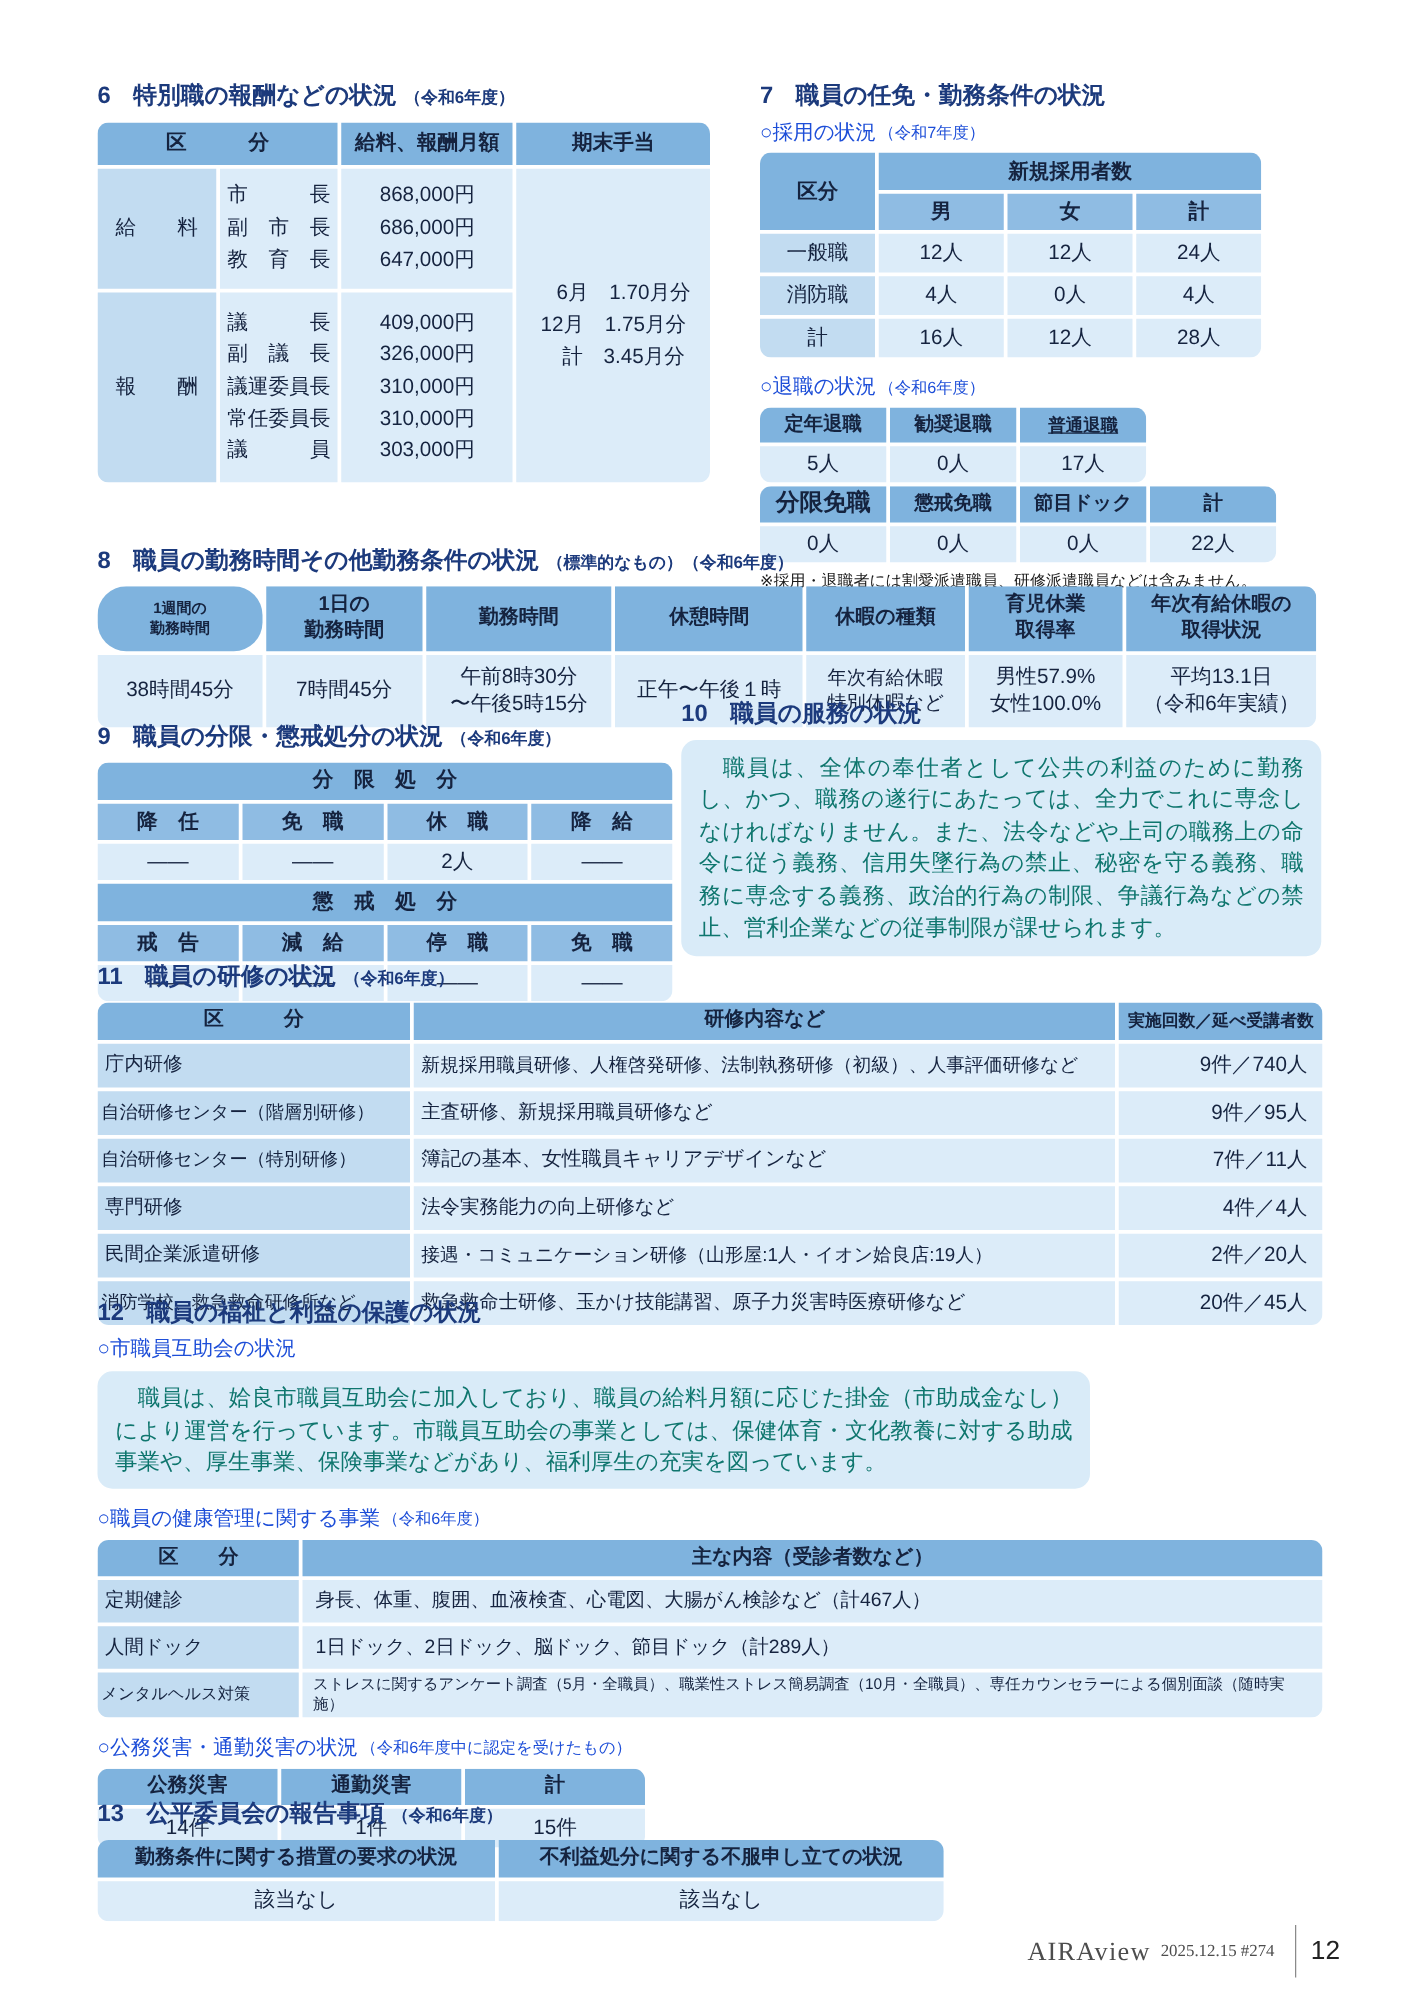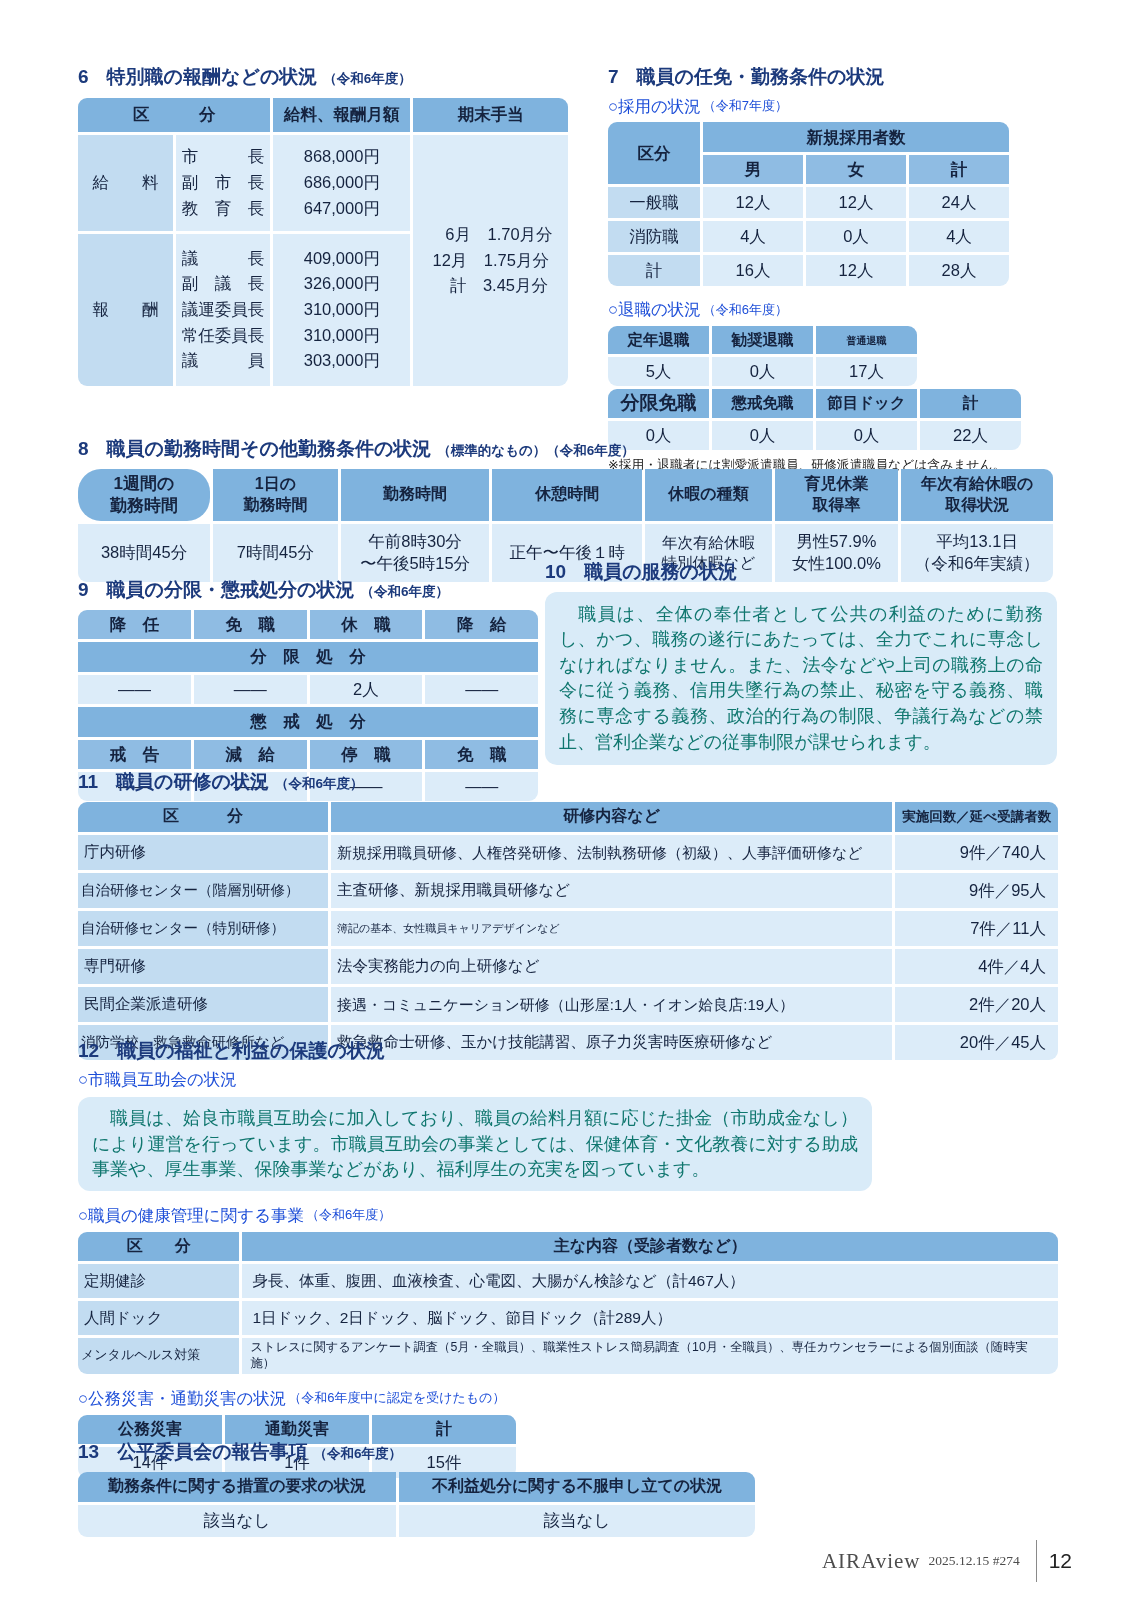--- a/index.html
+++ b/index.html
@@ -146,21 +146,21 @@
       <span>○退職の状況</span>
       <span class="note">（令和6年度）</span>
     </div>
     <div style="margin-top:6px;">
       <div class="tblwrap">
         <table class="tbl">
           <tbody>
               <tr>
             <td class="h" style="width:89px;height:24px;font-size:15.5px;">定年退職</td>
             <td class="h" style="width:89px;font-size:15.5px;">勧奨退職</td>
-            <td class="h" style="width:89px;font-size:10px;">普通退職</td>
+            <td class="h" style="width:89px;font-size:14px;text-decoration:underline;">普通退職</td>
           </tr>
           <tr>
             <td class="c" style="height:25px;">5人</td>
             <td class="c">0人</td>
             <td class="c">17人</td>
           </tr>
         </tbody>
           </table>
       </div>
     </div>
@@ -190,21 +190,21 @@
   <div class="abs" style="left:78px;top:438px;width:975px;">
     <div class="sec-title">
       <span class="num">8</span>
       <span>職員の勤務時間その他勤務条件の状況</span>
       <span class="note">（標準的なもの）（令和6年度）</span>
     </div>
     <div class="tblwrap" style="margin-top:8px;">
       <table class="tbl">
         <tbody>
             <tr>
-          <td class="h" style="width:128px;height:48px;font-size:17px;border-radius:23px;">
+          <td class="h" style="width:128px;height:48px;font-size:12px;border-radius:23px;">
             <div>1週間の</div>
             <div>勤務時間</div>
           </td>
           <td class="h" style="width:120px;font-size:16px;">
             <div>1日の</div>
             <div>勤務時間</div>
           </td>
           <td class="h" style="width:146px;font-size:16px;">勤務時間</td>
           <td class="h" style="width:146px;font-size:16px;">休憩時間</td>
           <td class="h" style="width:122px;font-size:16px;">休暇の種類</td>
@@ -246,29 +246,29 @@
   <div class="abs" style="left:78px;top:579px;width:460px;">
     <div class="sec-title">
       <span class="num">9</span>
       <span>職員の分限・懲戒処分の状況</span>
       <span class="note">（令和6年度）</span>
     </div>
     <div class="tblwrap" style="margin-top:8px;">
       <table class="tbl">
         <tbody>
             <tr>
+          <td class="h pre" colspan="4" style="height:26px;">分　限　処　分</td>
+        </tr>
+        <tr>
           <td class="h2 pre" style="width:103px;height:25px;">降　任</td>
           <td class="h2 pre" style="width:103px;">免　職</td>
           <td class="h2 pre" style="width:103px;">休　職</td>
           <td class="h2 pre" style="width:103px;">降　給</td>
         </tr>
         <tr>
-          <td class="h pre" colspan="4" style="height:26px;">分　限　処　分</td>
-        </tr>
-        <tr>
           <td class="c" style="height:25px;">――</td>
           <td class="c">――</td>
           <td class="c">2人</td>
           <td class="c">――</td>
         </tr>
         <tr>
           <td class="h pre" colspan="4" style="height:26px;">懲　戒　処　分</td>
         </tr>
         <tr>
           <td class="h2 pre" style="height:25px;">戒　告</td>
@@ -314,21 +314,21 @@
           <td class="c left" style="font-size:15px;">新規採用職員研修、人権啓発研修、法制執務研修（初級）、人事評価研修など</td>
           <td class="c right" style="padding-right:12px;">9件／740人</td>
         </tr>
         <tr>
           <td class="lbl left" style="height:31px;font-size:14.5px;padding:2px 3px;">自治研修センター（階層別研修）</td>
           <td class="c left" style="font-size:15.5px;">主査研修、新規採用職員研修など</td>
           <td class="c right" style="padding-right:12px;">9件／95人</td>
         </tr>
         <tr>
           <td class="lbl left" style="height:31px;font-size:14.5px;padding:2px 3px;">自治研修センター（特別研修）</td>
-          <td class="c left" style="font-size:11px;">簿記の基本、女性職員キャリアデザインなど</td>
+          <td class="c left" style="font-size:16px;">簿記の基本、女性職員キャリアデザインなど</td>
           <td class="c right" style="padding-right:12px;">7件／11人</td>
         </tr>
         <tr>
           <td class="lbl left" style="height:31px;font-size:15.5px;">専門研修</td>
           <td class="c left" style="font-size:15.5px;">法令実務能力の向上研修など</td>
           <td class="c right" style="padding-right:12px;">4件／4人</td>
         </tr>
         <tr>
           <td class="lbl left" style="height:31px;font-size:15.5px;">民間企業派遣研修</td>
           <td class="c left" style="font-size:15px;">接遇・コミュニケーション研修（山形屋:1人・イオン姶良店:19人）</td>

